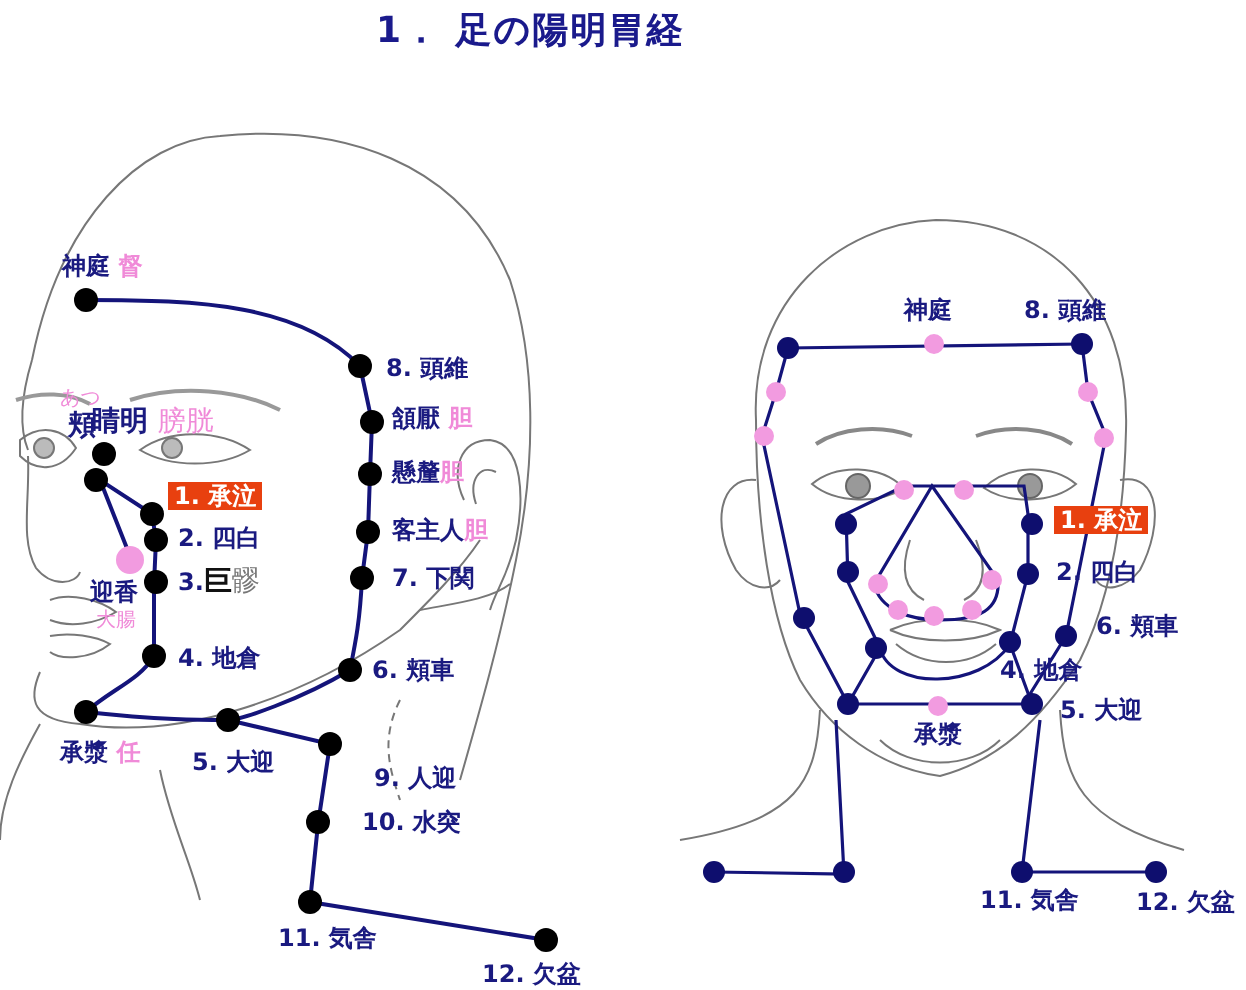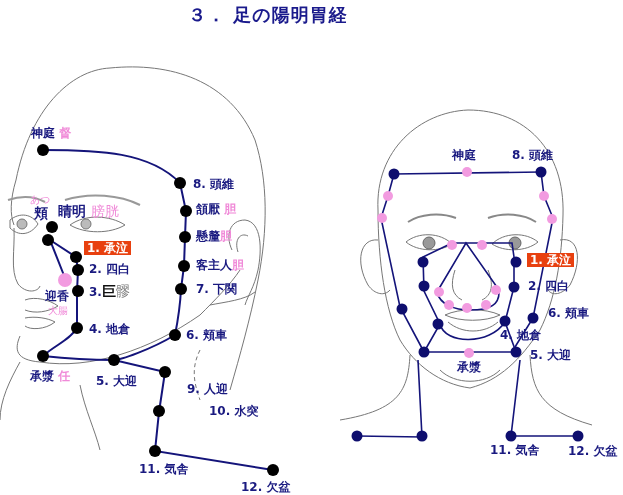--- a/index.html
+++ b/index.html
@@ -12,21 +12,21 @@
     .lbl-lg { font-size: 14px; line-height: 16px; }
     .pink { color: #f08ad8; font-weight: bold; }
     .pink-sm { color: #f08ad8; font-size: 10px; font-weight: normal; }
     .hl { background: #e8400f; color: #ffffff; padding: 0 3px; }
     .gray { color: #777777; }
     .black { color: #111111; }
   </style>
 </head>
 <body>
 
-<div class="title">３． 足の陽明胃経</div>
+<div class="title">1． 足の陽明胃経</div>
 
 <svg class="canvas" width="623" height="495" viewBox="0 0 623 495">
 
   <g fill="none" stroke="#777" stroke-width="1">
     <path d="M 16 180 C 30 110, 70 70, 110 68 C 170 62, 230 80, 255 140 C 268 180, 268 230, 258 280 C 250 320, 240 355, 230 390"></path>
     <path d="M 16 180 C 10 200, 10 215, 14 225"></path>
 
     <path d="M 8 200 C 20 196, 34 196, 45 202" stroke-width="2" stroke="#999"></path>
     <path d="M 65 200 C 90 192, 120 195, 140 205" stroke-width="2" stroke="#999"></path>
     <path d="M 10 220 C 20 212, 32 214, 38 224 C 30 236, 18 236, 10 228 Z"></path>
@@ -150,21 +150,21 @@
     <circle cx="578" cy="436" r="5.5"></circle>
   </g>
 </svg>
 
 <div class="lbl" style="left:31px;top:126px;">
   <span>神庭</span>
   <span class="pink">督</span>
 </div>
 <div class="lbl pink-sm" style="left:30px;top:193px;">あつ</div>
 <div class="lbl lbl-lg" style="left:34px;top:205px;">頬</div>
-<div class="lbl lbl-lg" style="left:58px;top:203px;">
+<div class="lbl lbl-lg" style="left:46px;top:203px;">
   <span>睛明</span>
   <span class="pink" style="font-weight:normal;">膀胱</span>
 </div>
 <div class="lbl" style="left:84px;top:241px;">
   <span class="hl">1. 承泣</span>
 </div>
 <div class="lbl" style="left:89px;top:262px;">2. 四白</div>
 <div class="lbl" style="left:89px;top:284px;">
   <span>3.</span><span class="black" style="font-size:14px;">巨</span><span class="gray" style="font-size:14px;font-weight:normal;">髎</span>
 </div>
@@ -183,21 +183,21 @@
 </div>
 <div class="lbl" style="left:196px;top:229px;">
   <span>懸釐</span><span class="pink">胆</span>
 </div>
 <div class="lbl" style="left:196px;top:202px;">
   <span>頷厭</span>
   <span class="pink">胆</span>
 </div>
 <div class="lbl" style="left:193px;top:177px;">8. 頭維</div>
 <div class="lbl" style="left:187px;top:382px;">9. 人迎</div>
-<div class="lbl" style="left:181px;top:404px;margin-left:28px;">10. 水突</div>
+<div class="lbl" style="left:181px;top:404px;">10. 水突</div>
 <div class="lbl" style="left:139px;top:462px;">11. 気舎</div>
 <div class="lbl" style="left:241px;top:480px;">12. 欠盆</div>
 
 <div class="lbl" style="left:452px;top:148px;">神庭</div>
 <div class="lbl" style="left:512px;top:148px;">8. 頭維</div>
 <div class="lbl" style="left:527px;top:253px;">
   <span class="hl">1. 承泣</span>
 </div>
 <div class="lbl" style="left:528px;top:279px;">2. 四白</div>
 <div class="lbl" style="left:548px;top:306px;">6. 頬車</div>

